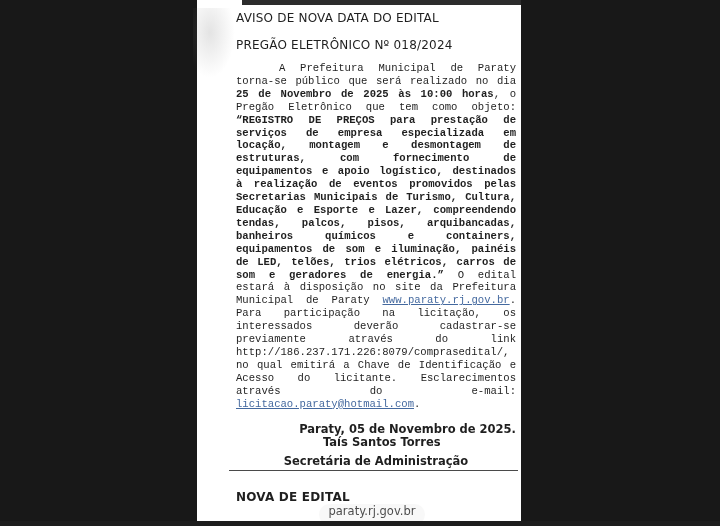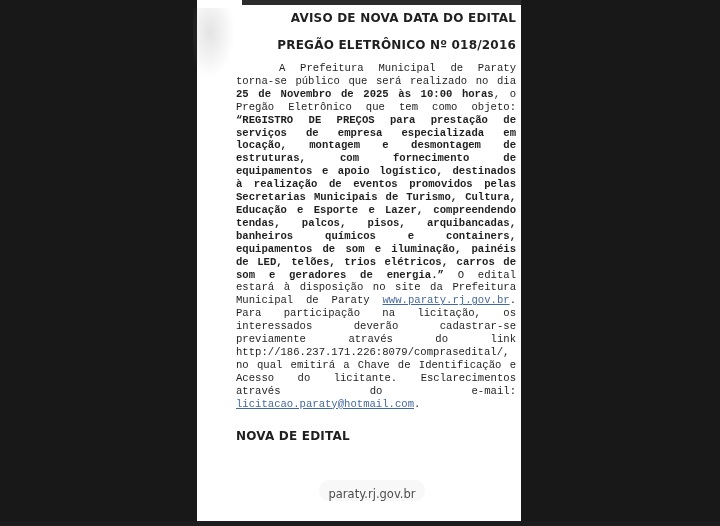--- a/index.html
+++ b/index.html
@@ -39,22 +39,22 @@
   .smudge {
     position: absolute;
     left: -4px;
     top: 8px;
     width: 42px;
     height: 70px;
     background: radial-gradient(ellipse at 40% 35%, rgba(130,130,130,0.22), rgba(130,130,130,0) 70%);
     pointer-events: none;
   }
   .h-center {
-    text-align: right;
-    font-weight: bold;
+    text-align: left;
+    font-weight: normal;
     font-size: 12px;
     line-height: 14px;
     margin: 0;
     letter-spacing: 0.2px;
   }
   .h2 { margin-top: 13px; }
   .body-par {
     margin: 10px 0 0 0;
     font-size: 10.6px;
     line-height: 12.9px;
@@ -89,27 +89,27 @@
   .foot-head {
     font-weight: bold;
     font-size: 12px;
     letter-spacing: 0.2px;
   }
   .foot-head.aviso { margin-top: 19px; }
   .foot-head.chamada { margin-top: 20px; font-size: 12.5px; }
   .url-pill {
     position: absolute;
     left: 319px;
-    top: 480px;
+    top: 504px;
     width: 106px;
     height: 21px;
     background: rgba(248, 248, 248, 0.95);
     border-radius: 11px;
     display: flex;
-    align-items: flex-end;
+    align-items: flex-start;
     justify-content: center;
     z-index: 5;
   }
   .url-pill span {
     font-size: 11.5px;
     color: var(--pilltext, #4d4d4d);
   }
   .bottom-bar {
     position: absolute;
     left: 0;
@@ -124,24 +124,30 @@
 <body>
 
 <div class="stage">
 
   <div class="doc">
     <div class="doc-topbar"></div>
     <div class="smudge"></div>
 
     <div class="h-center h1">AVISO DE NOVA DATA DO EDITAL</div>
 
-    <div class="h-center h2">PREGÃO ELETRÔNICO Nº 018/2016</div>
+    <div class="h-center h2">PREGÃO ELETRÔNICO Nº 018/2024</div>
 
     <p class="body-par"><span>A Prefeitura Municipal de Paraty torna-se público que será realizado no dia </span><span class="b">25 de Novembro de 2025 às 10:00 horas</span><span>, o Pregão Eletrônico que tem como objeto: </span><span class="b">“REGISTRO DE PREÇOS para prestação de serviços de empresa especializada em locação, montagem e desmontagem de estruturas, com fornecimento de equipamentos e apoio logístico, destinados à realização de eventos promovidos pelas Secretarias Municipais de Turismo, Cultura, Educação e Esporte e Lazer, compreendendo tendas, palcos, pisos, arquibancadas, banheiros químicos e containers, equipamentos de som e iluminação, painéis de LED, telões, trios elétricos, carros de som e geradores de energia.”</span><span> O edital estará à disposição no site da Prefeitura Municipal de Paraty </span><a href="#">www.paraty.rj.gov.br</a><span>. Para participação na licitação, os interessados deverão cadastrar-se previamente através do link http://186.237.171.226:8079/comprasedital/, no qual emitirá a Chave de Identificação e Acesso do licitante. Esclarecimentos através do e-mail: </span><a href="#">licitacao.paraty@hotmail.com</a><span>.</span></p>
 
+    <div class="sig">
+      <div class="sig-date">Paraty, 05 de Novembro de 2025.</div>
+      <div class="sig-name">Taís Santos Torres</div>
+      <div class="sig-title">Secretária de Administração</div>
+      <div class="sig-line"></div>
+    </div>
 
     <div class="foot-head aviso">NOVA DE EDITAL</div>
 
   </div>
 
   <div class="url-pill">
     <span>paraty.rj.gov.br</span>
   </div>
 
   <div class="bottom-bar"></div>

